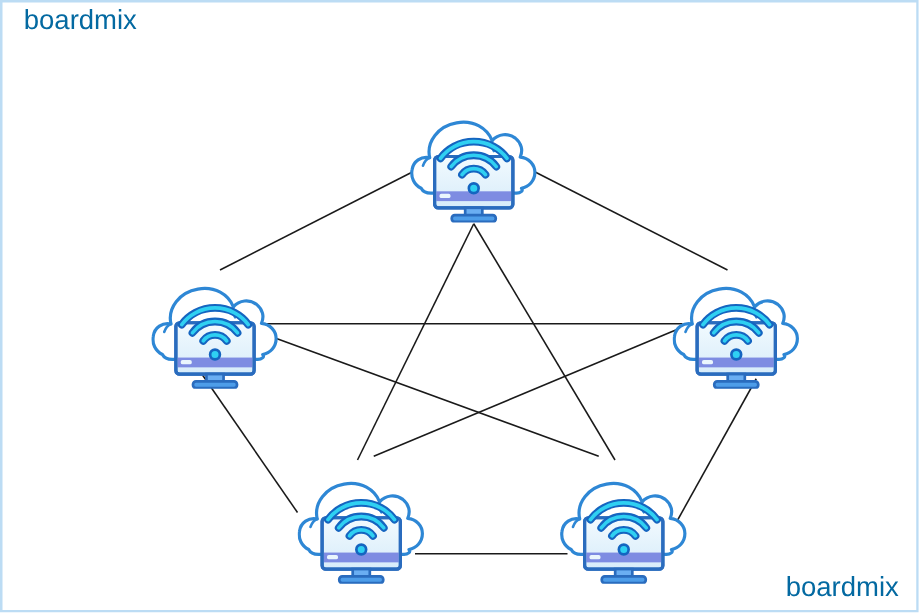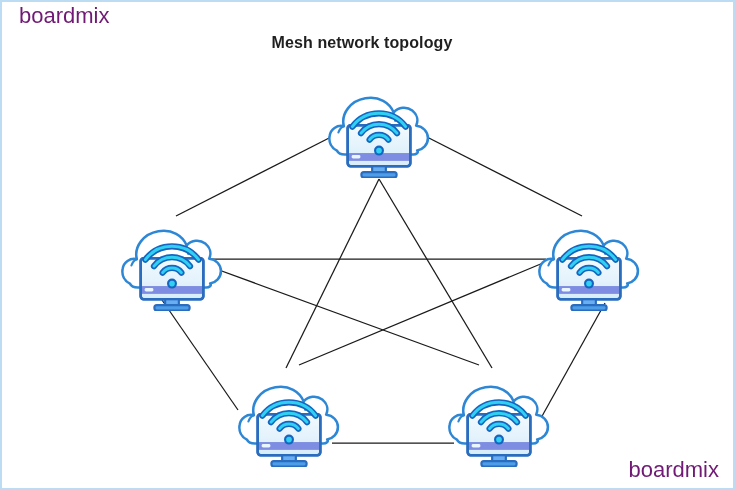--- a/index.html
+++ b/index.html
@@ -12,21 +12,21 @@
     overflow:hidden;
   }
   .diagram-title{
     position:absolute;top:32px;left:0;width:720px;
     text-align:center;
     font-size:16px;font-weight:600;color:#1f1f1f;
     letter-spacing:.1px;
   }
   .wm{
     position:absolute;
-    font-size:22px;font-weight:500;color:#701a75;
+    font-size:22px;font-weight:500;color:#0369a1;
     user-select:none;
   }
   .wm-tl{left:17px;top:1px;}
   .wm-br{right:14px;bottom:5px;}
   svg.topology{position:absolute;left:0;top:0;}
   .conn-line{stroke:#1a1a1a;stroke-width:1.25;}
   .cloud-body{fill:#ffffff;stroke:#2e87d5;stroke-width:2.6;stroke-linejoin:round;}
   .cloud-detail{fill:none;stroke:#2e87d5;stroke-width:2.2;stroke-linecap:round;}
   .screen{fill:url(#screenGrad);stroke:#2a6cbe;stroke-width:2.6;}
   .screen-outline{fill:none;stroke:#2a6cbe;stroke-width:2.6;}
@@ -38,21 +38,20 @@
   .wifi-over{stroke:#2fd0f2;stroke-width:3;fill:none;stroke-linecap:round;}
   .wifi-dot{fill:#2fd0f2;stroke:#1565c0;stroke-width:2.2;}
 </style>
 </head>
 <body>
 
 <div class="stage">
 
   <div class="wm wm-tl">boardmix</div>
 
-  <div class="diagram-title">Mesh network topology</div>
 
   <svg class="topology" width="731" height="486" viewBox="0 0 731 486" xmlns="http://www.w3.org/2000/svg">
     <defs>
       <linearGradient id="screenGrad" x1="0" y1="0" x2="0" y2="1">
         <stop offset="0" stop-color="#f2fafe"></stop>
         <stop offset="1" stop-color="#d7ecfa"></stop>
       </linearGradient>
 
       <symbol id="node-icon" viewBox="0 0 104 92">
 

